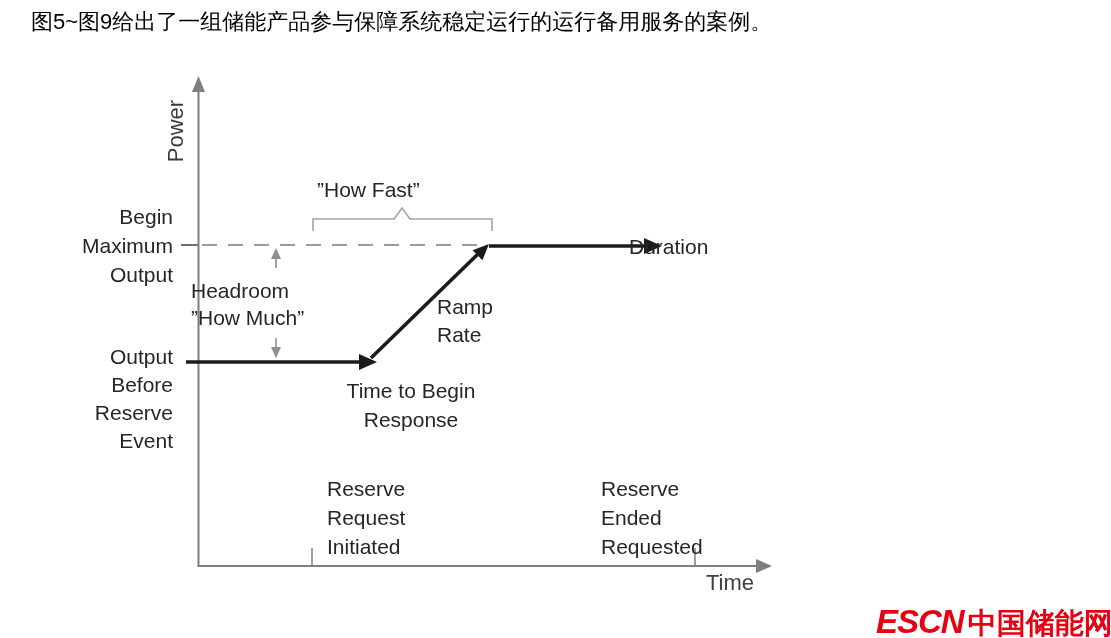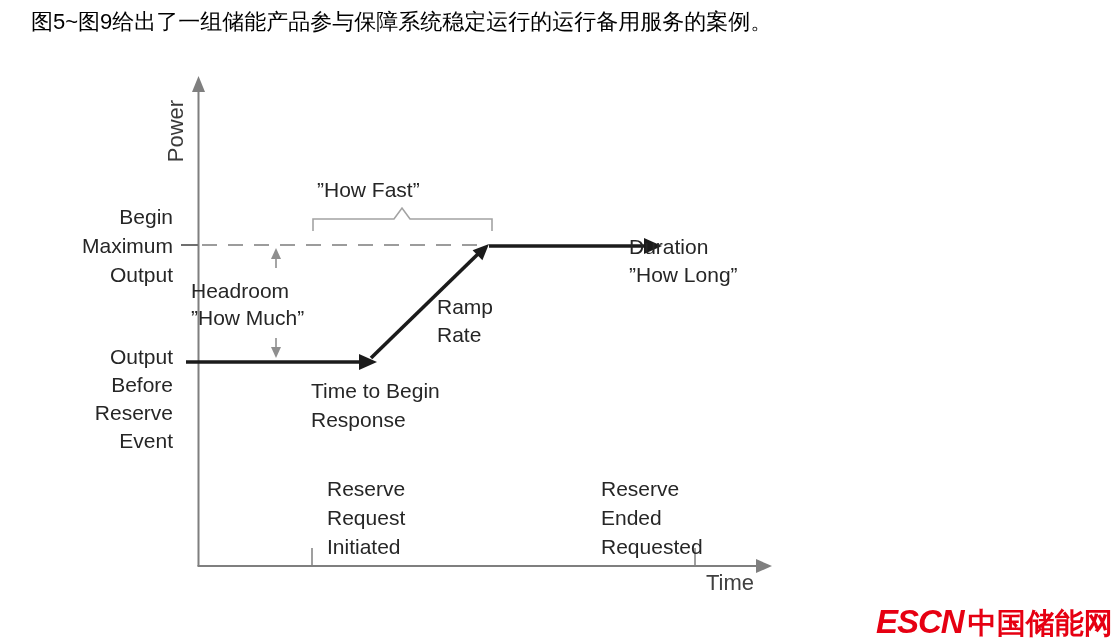--- a/index.html
+++ b/index.html
@@ -18,21 +18,21 @@
   #power-label{
     left:136px;top:118px;width:80px;height:26px;text-align:center;
     transform:rotate(-90deg);font-size:22px;color:#3a3a3a;line-height:26px;
   }
   #plant-max{left:60px;top:202px;width:113px;}
   #output-before{left:60px;top:343px;width:113px;line-height:28px;}
   #headroom{left:191px;top:277px;width:170px;line-height:27px;}
   #how-fast{left:317px;top:176px;width:170px;line-height:28px;}
   #ramp-rate{left:437px;top:293px;width:100px;line-height:28px;}
   #duration{left:629px;top:233px;width:170px;line-height:28px;}
-  #time-begin{left:311px;top:376px;width:200px;}
+  #time-begin{left:311px;top:376px;width:200px;text-align:center;}
   #reserve-initiated{left:327px;top:474px;width:140px;}
   #reserve-ended{left:601px;top:474px;width:140px;}
   #time-axis-label{left:706px;top:569px;font-size:22px;line-height:28px;color:#404040;}
   #diagram-canvas{left:0;top:0;}
   #escn-logo{
     left:876px;top:592px;display:flex;align-items:baseline;gap:4px;color:#e60012;
     white-space:nowrap;
   }
   #escn-latin{font-size:33px;font-weight:bold;font-style:italic;letter-spacing:-1px;margin-top:11px;}
   #escn-chinese{font-size:29px;font-weight:bold;}
@@ -91,21 +91,20 @@
 
 <div id="how-fast" class="abs dlabel center">”How Fast”</div>
 
 <div id="ramp-rate" class="abs dlabel center">
   <div>Ramp</div>
   <div>Rate</div>
 </div>
 
 <div id="duration" class="abs dlabel center">
   <div>Duration</div>
-  <div>”How Long”</div>
 </div>
 
 <div id="time-begin" class="abs dlabel">
   <div>Time to Begin</div>
   <div>Response</div>
 </div>
 
 <div id="reserve-initiated" class="abs dlabel">
   <div>Reserve</div>
   <div>Request</div>

